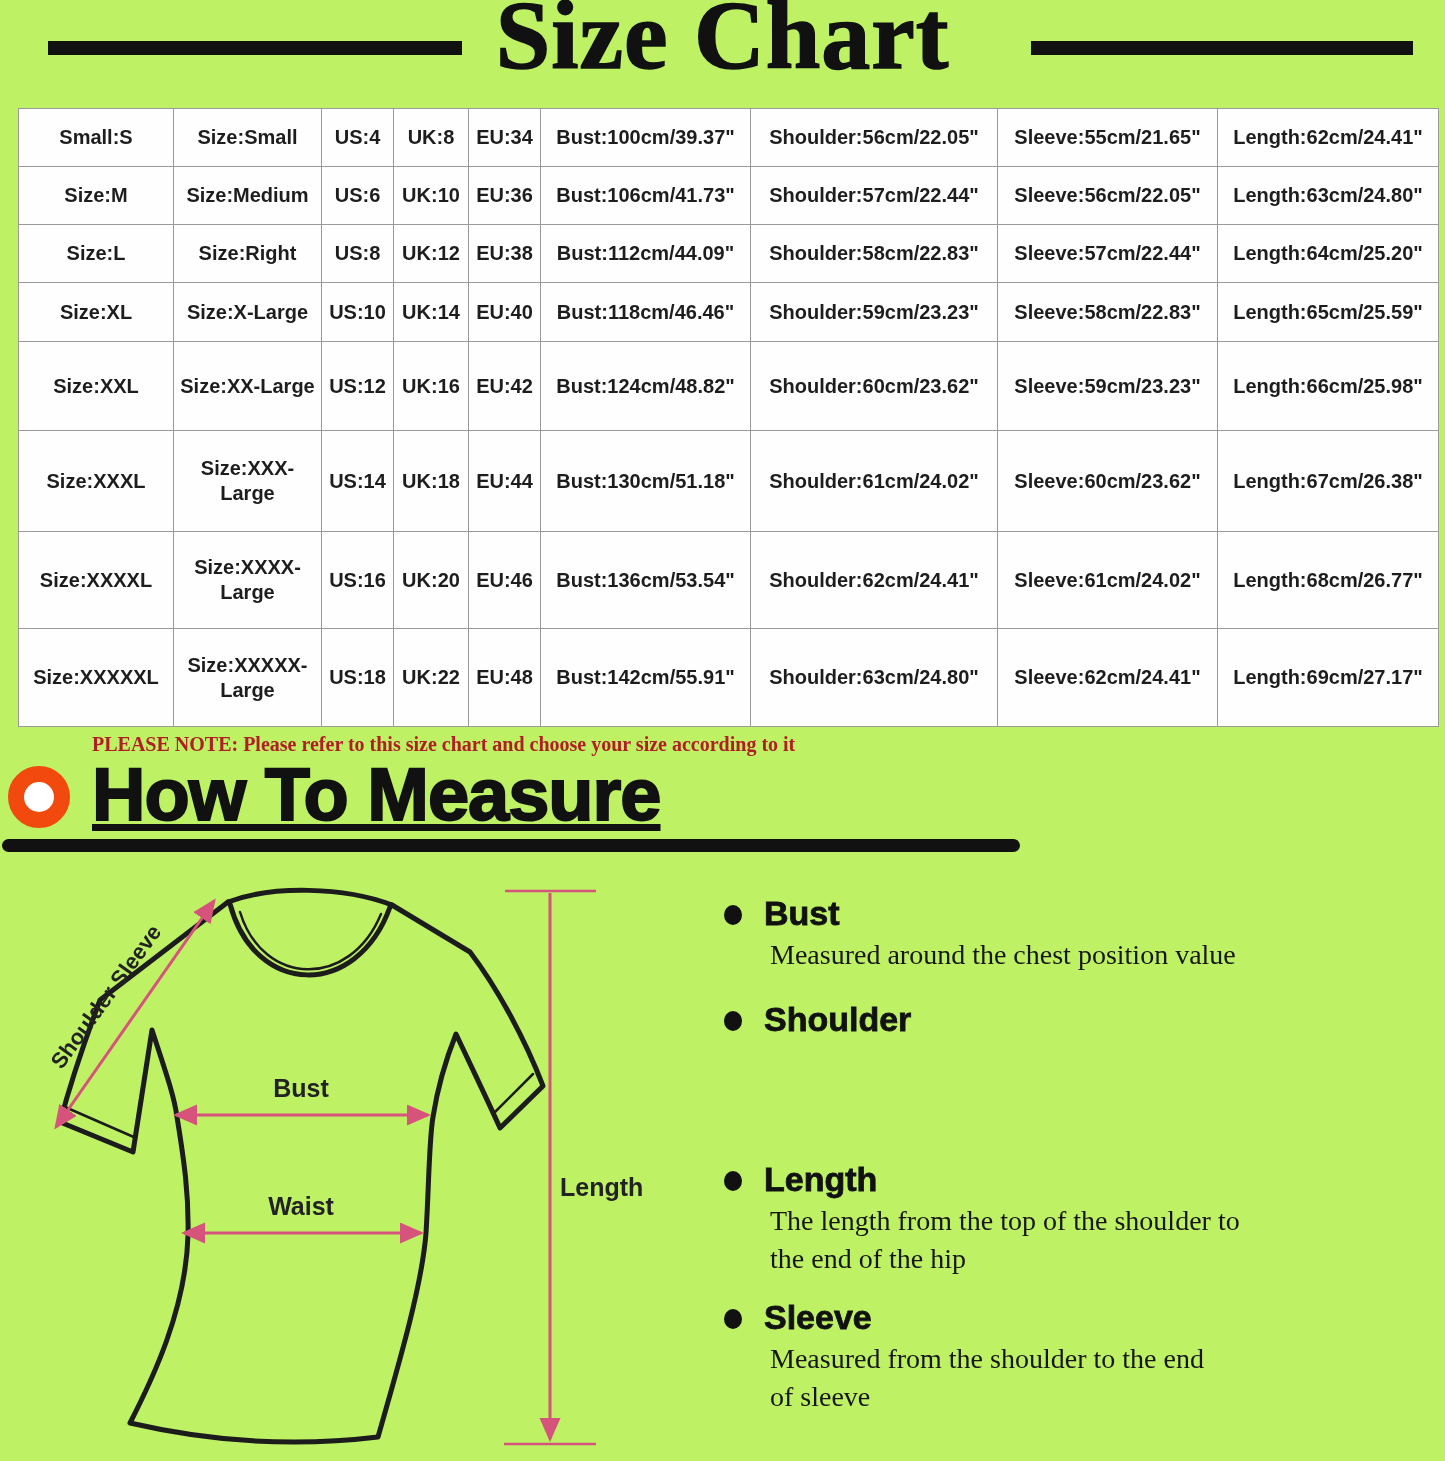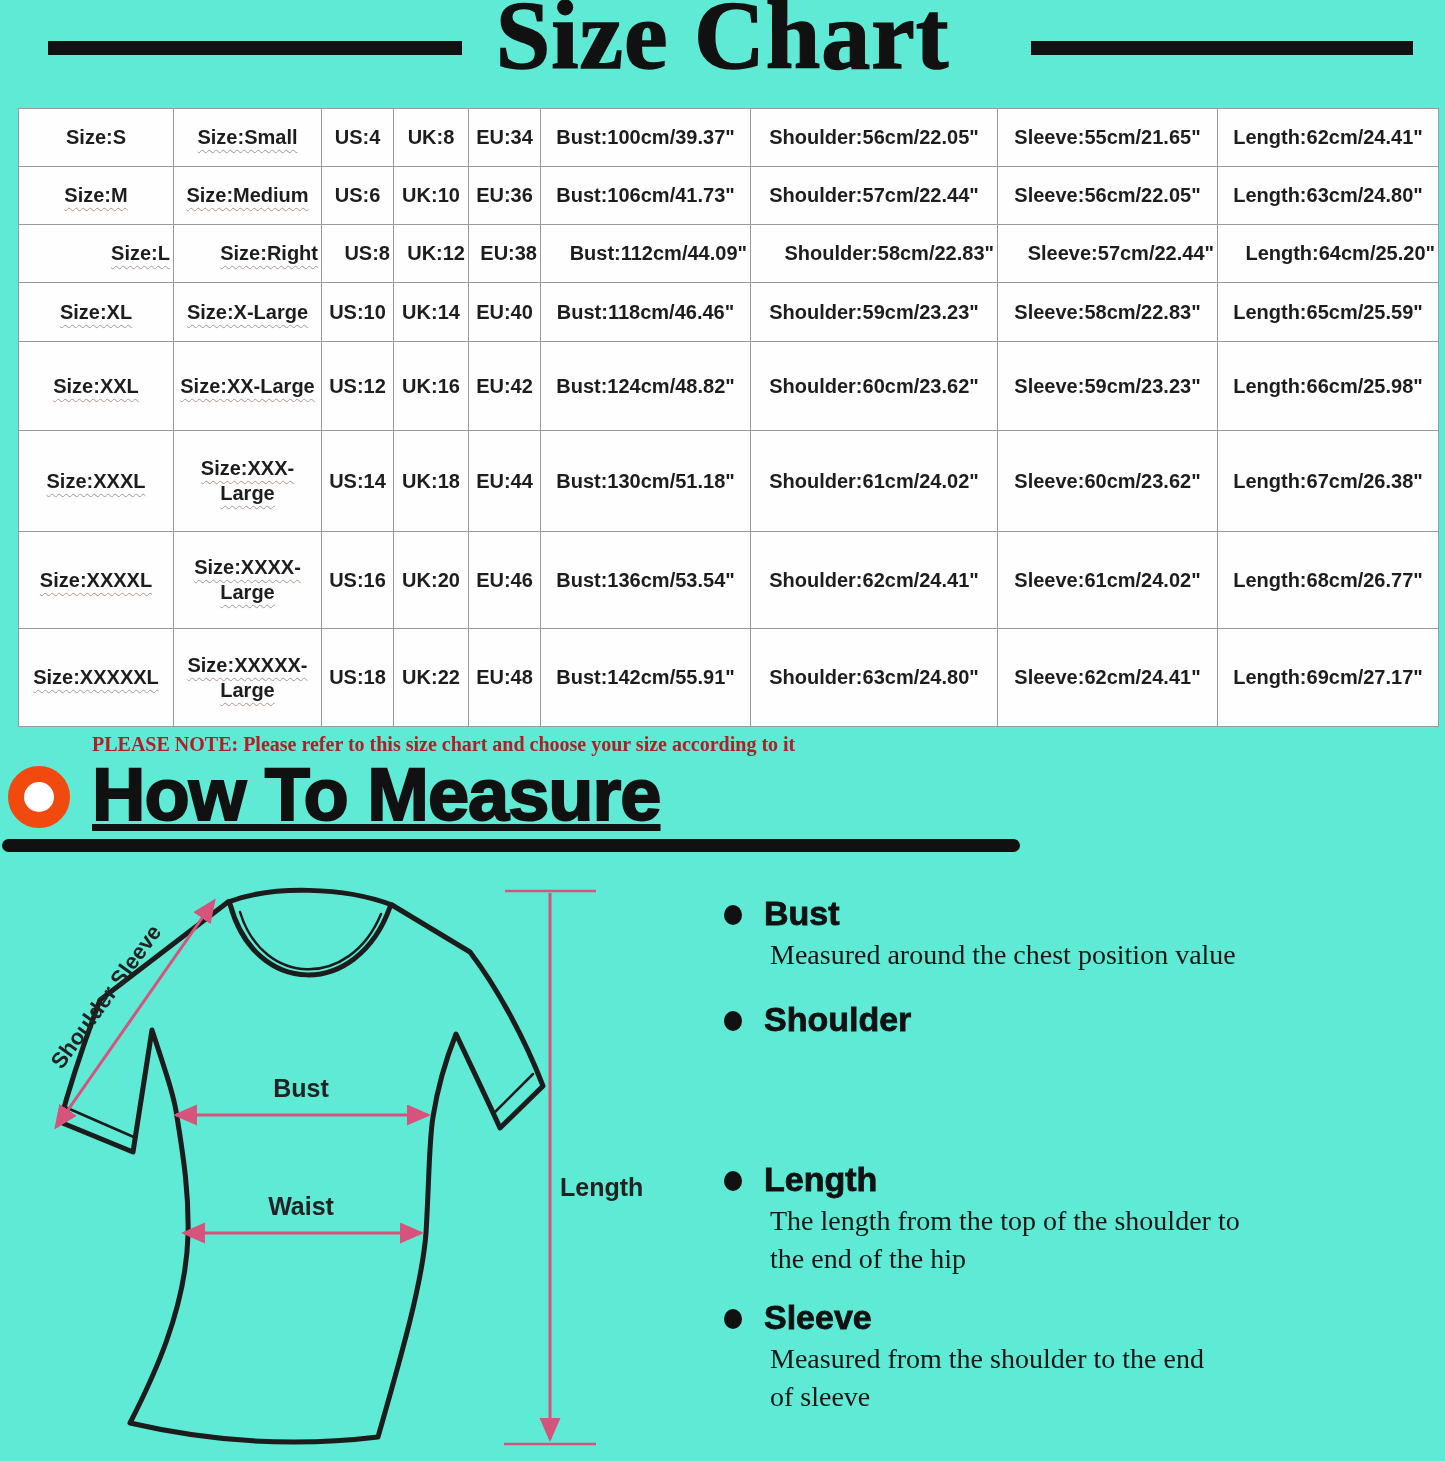--- a/index.html
+++ b/index.html
@@ -1,34 +1,34 @@
 <!DOCTYPE html>
 <html><head>
 <meta charset="utf-8">
 <style>
   html,body{margin:0;padding:0;background:#fff;}
-  .page{position:relative;width:1445px;height:1461px;background:#5eead4;overflow:hidden;
+  .page{position:relative;width:1445px;height:1461px;background:#bef264;overflow:hidden;
         font-family:"Liberation Sans",sans-serif;color:#1a1a1a;}
 
   
   .title-bar{position:absolute;height:14px;background:#111;top:41px;}
   .bar-left{left:48px;width:414px;}
   .bar-right{left:1031px;width:382px;}
   .page-title{position:absolute;left:0;right:0;top:-14px;margin:0;text-align:center;
     font-family:"Liberation Serif",serif;font-weight:bold;font-size:98px;line-height:1.0;
     color:#111;-webkit-text-stroke:1.5px #111;letter-spacing:1px;}
 
   
   table.size-table{position:absolute;left:18px;top:108px;border-collapse:collapse;table-layout:fixed;
     background:#fefefe;}
   table.size-table td{border:1px solid #9a9a9a;text-align:center;vertical-align:middle;
     font-weight:bold;font-size:20px;line-height:1.25;padding:0 3px;color:#1d1d1d;word-wrap:break-word;}
-  .u{text-decoration:underline;text-decoration-style:wavy;text-decoration-color:#a99890;
+  .u{text-decoration-style:wavy;text-decoration-color:#a99890;
      text-decoration-thickness:1px;text-underline-offset:5px;margin-top:20px;}
-  tr.r-s  td{height:57px;} tr.r-m  td{height:57px;} tr.r-l td{height:57px;text-align:right;} tr.r-xl td{height:58px;}
+  tr.r-s  td{height:57px;} tr.r-m  td{height:57px;} tr.r-l td{height:57px;} tr.r-xl td{height:58px;}
   tr.r-2x td{height:88px;} tr.r-3x td{height:100px;} tr.r-4x td{height:96px;} tr.r-5x td{height:97px;}
 
   
   .note{position:absolute;left:92px;top:733px;font-family:Liberation Serif, serif;
     font-weight:bold;font-size:20px;letter-spacing:0px;color:#b01e26;white-space:nowrap;}
 
   
   .ring{position:absolute;left:8px;top:766px;width:30px;height:30px;border:16px solid #f24a0e;
         border-radius:50%;background:#fff;}
   .htm-title{position:absolute;left:92px;top:758px;margin:0;font-size:74px;line-height:1.0;
@@ -65,21 +65,21 @@
         <col style="width:72px">
         <col style="width:75px">
       <col style="width:72px">
         <col style="width:210px">
         <col style="width:247px">
         <col style="width:220px">
         <col style="width:221px">
     </colgroup>
     <tbody>
       <tr class="r-s">
-        <td>Size:S</td>
+        <td>Small:S</td>
         <td class="u">Size:Small</td>
         <td>US:4</td>
         <td>UK:8</td>
         <td>EU:34</td>
         <td>Bust:100cm/39.37"</td>
         <td>Shoulder:56cm/22.05"</td>
         <td>Sleeve:55cm/21.65"</td>
         <td>Length:62cm/24.41"</td>
       </tr>
       <tr class="r-m">

